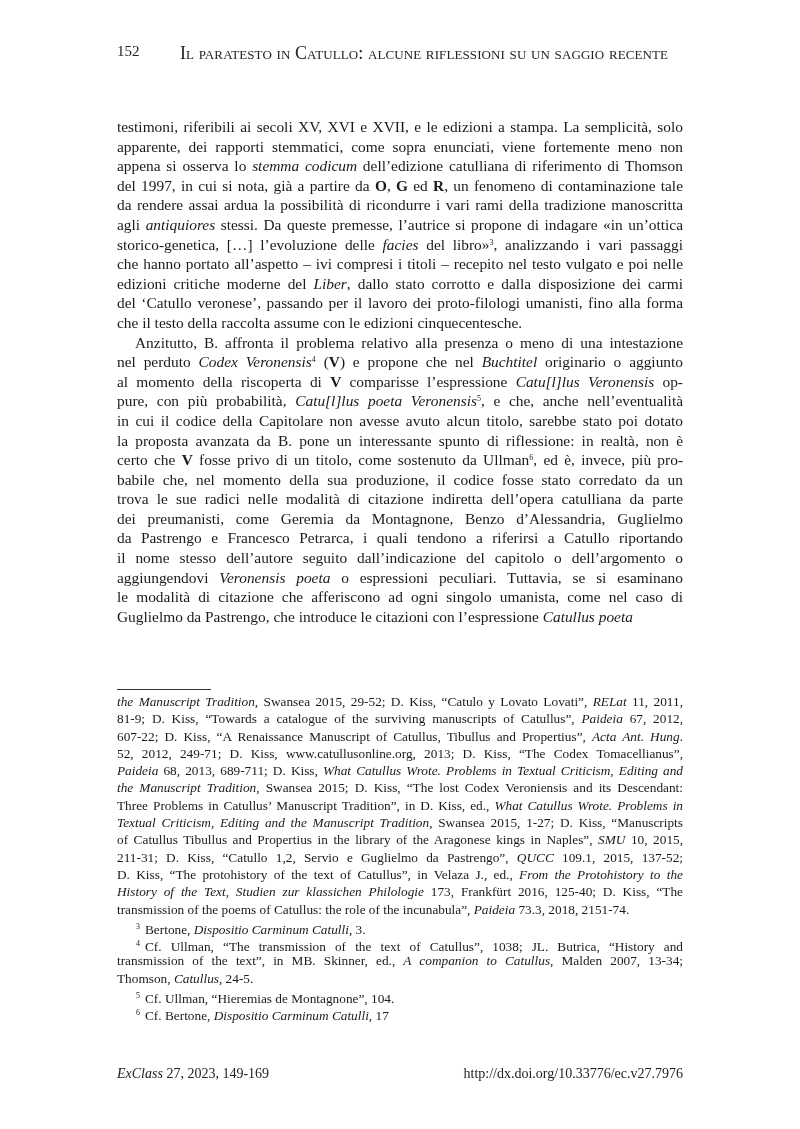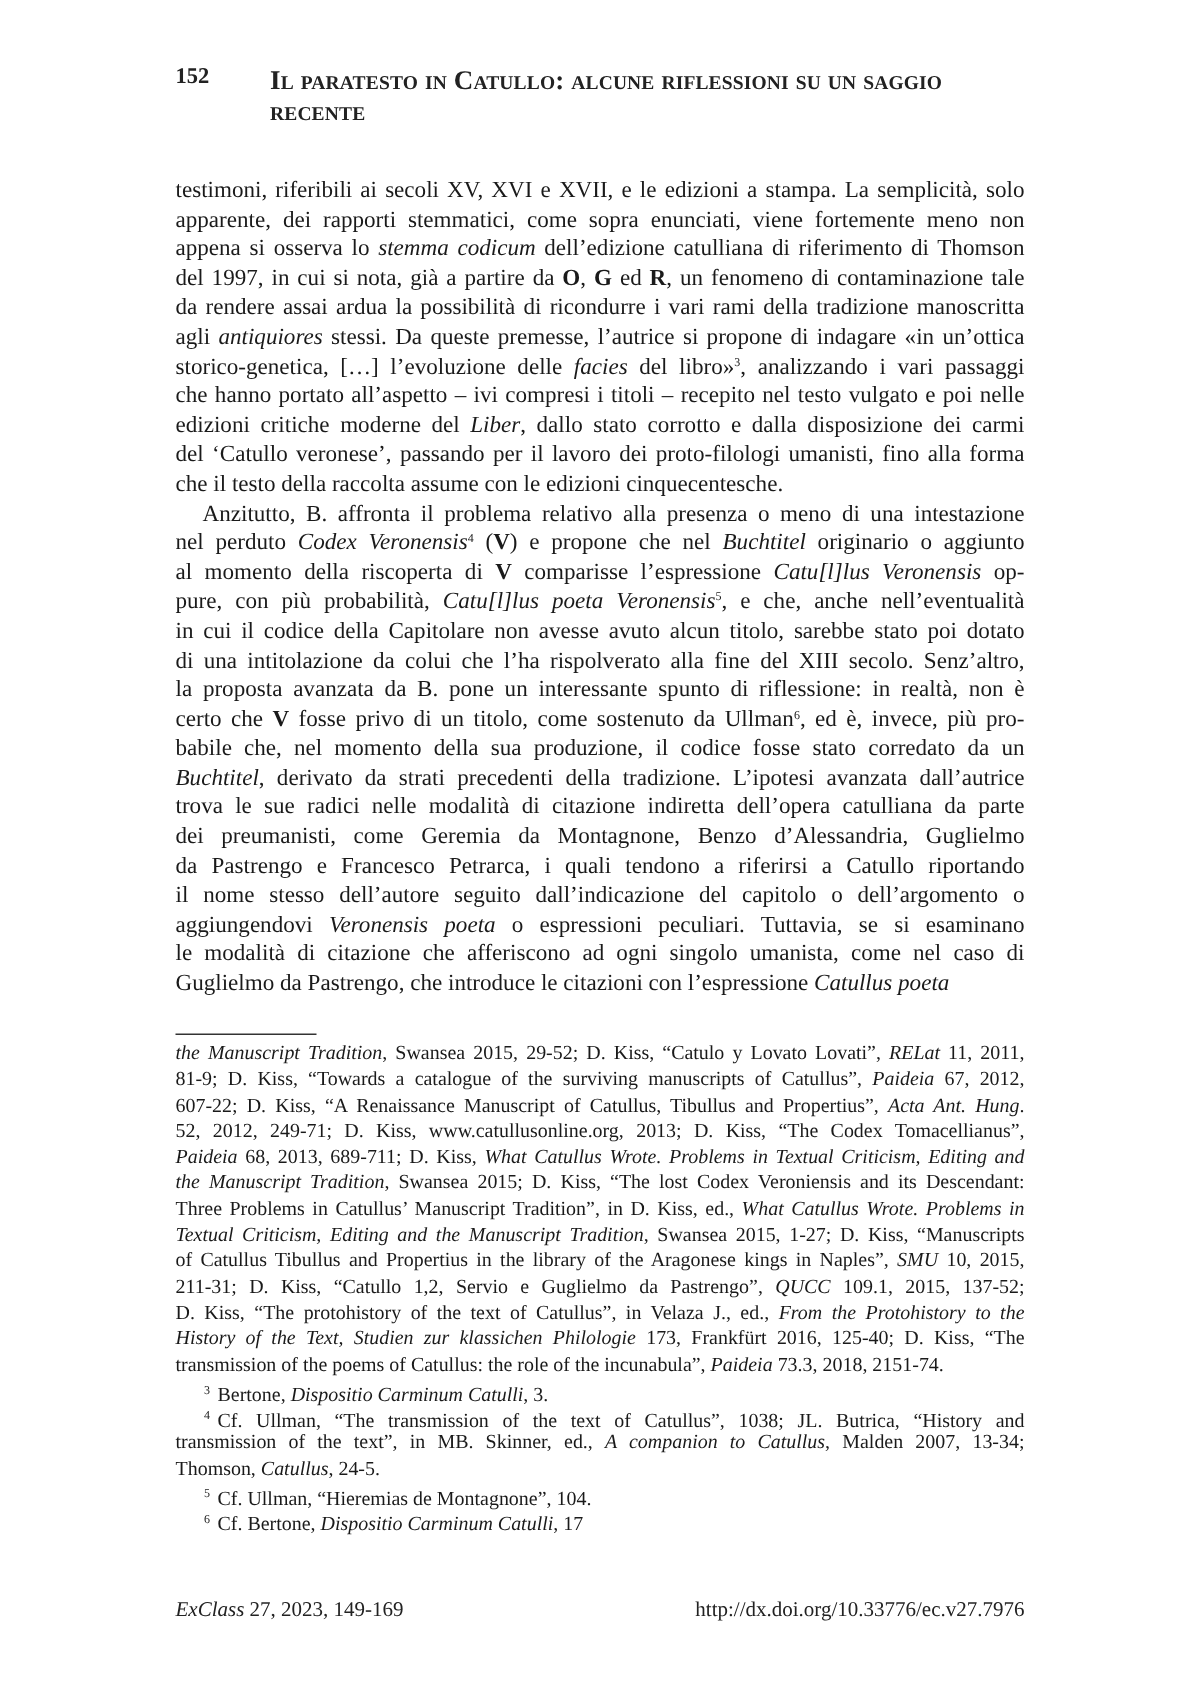--- a/index.html
+++ b/index.html
@@ -1,20 +1,20 @@
 <!DOCTYPE html>
 <html><head>
 <meta charset="utf-8">
 <style>
   html, body { margin: 0; padding: 0; background: #ffffff; }
   body { width: 800px; height: 1129px; position: relative; overflow: hidden;
          font-family: "Liberation Serif", "DejaVu Serif", serif; color: #1a1a1a; }
   .page { position: absolute; left: 0; top: 0; width: 800px; height: 1129px; background: #fff; }
   .running-head { position: absolute; top: 43px; left: 117px; width: 570px; height: 22px;
-                  font-size: 15px; color: #222; font-weight: bold; }
+                  font-size: 15px; color: #222; }
   .running-head .pno { position: absolute; left: 0; top: 0; }
   .running-head .rtitle { position: absolute; left: 63px; top: 0; font-variant: small-caps;
                           letter-spacing: 0.1px; font-size: 18px; }
   .body-text { position: absolute; left: 117px; top: 117px; width: 566px; }
   .line { display: block; height: 19.6px; line-height: 19.6px; font-size: 15.4px;
           white-space: nowrap; text-align: justify; text-align-last: justify; }
   .line.last { text-align-last: left; }
   .line.indent { padding-left: 18px; }
   .fn-rule { position: absolute; left: 117px; top: 689px; width: 94px; height: 0;
              border-top: 1px solid #333; }
@@ -52,25 +52,23 @@
       <span class="line"><span>storico-genetica, […] l’evoluzione delle </span><i>facies</i><span> del libro»</span><sup>3</sup><span>, analizzando i vari passaggi</span></span>
       <span class="line"><span>che hanno portato all’aspetto – ivi compresi i titoli – recepito nel testo vulgato e poi nelle</span></span>
       <span class="line"><span>edizioni critiche moderne del </span><i>Liber</i><span>, dallo stato corrotto e dalla disposizione dei carmi</span></span>
       <span class="line"><span>del ‘Catullo veronese’, passando per il lavoro dei proto-filologi umanisti, fino alla forma</span></span>
       <span class="line last"><span>che il testo della raccolta assume con le edizioni cinquecentesche.</span></span>
       <span class="line indent"><span>Anzitutto, B. affronta il problema relativo alla presenza o meno di una intestazione</span></span>
       <span class="line"><span>nel perduto </span><i>Codex Veronensis</i><sup>4</sup><span> (</span><b>V</b><span>) e propone che nel </span><i>Buchtitel</i><span> originario o aggiunto</span></span>
       <span class="line"><span>al momento della riscoperta di </span><b>V</b><span> comparisse l’espressione </span><i>Catu[l]lus Veronensis</i><span> op-</span></span>
       <span class="line"><span>pure, con più probabilità, </span><i>Catu[l]lus poeta Veronensis</i><sup>5</sup><span>, e che, anche nell’eventualità</span></span>
       <span class="line"><span>in cui il codice della Capitolare non avesse avuto alcun titolo, sarebbe stato poi dotato</span></span>
-      <span class="line"><span>di una intitolazione da colui che l’ha rispolverato alla fine del XIII secolo. Senz’altro,</span></span>
       <span class="line"><span>la proposta avanzata da B. pone un interessante spunto di riflessione: in realtà, non è</span></span>
       <span class="line"><span>certo che </span><b>V</b><span> fosse privo di un titolo, come sostenuto da Ullman</span><sup>6</sup><span>, ed è, invece, più pro-</span></span>
       <span class="line"><span>babile che, nel momento della sua produzione, il codice fosse stato corredato da un</span></span>
-      <span class="line"><i>Buchtitel</i><span>, derivato da strati precedenti della tradizione. L’ipotesi avanzata dall’autrice</span></span>
       <span class="line"><span>trova le sue radici nelle modalità di citazione indiretta dell’opera catulliana da parte</span></span>
       <span class="line"><span>dei preumanisti, come Geremia da Montagnone, Benzo d’Alessandria, Guglielmo</span></span>
       <span class="line"><span>da Pastrengo e Francesco Petrarca, i quali tendono a riferirsi a Catullo riportando</span></span>
       <span class="line"><span>il nome stesso dell’autore seguito dall’indicazione del capitolo o dell’argomento o</span></span>
       <span class="line"><span>aggiungendovi </span><i>Veronensis poeta</i><span> o espressioni peculiari. Tuttavia, se si esaminano</span></span>
       <span class="line"><span>le modalità di citazione che afferiscono ad ogni singolo umanista, come nel caso di</span></span>
       <span class="line last"><span>Guglielmo da Pastrengo, che introduce le citazioni con l’espressione </span><i>Catullus poeta</i></span>
     </div>
 
   <div class="fn-rule"></div>

